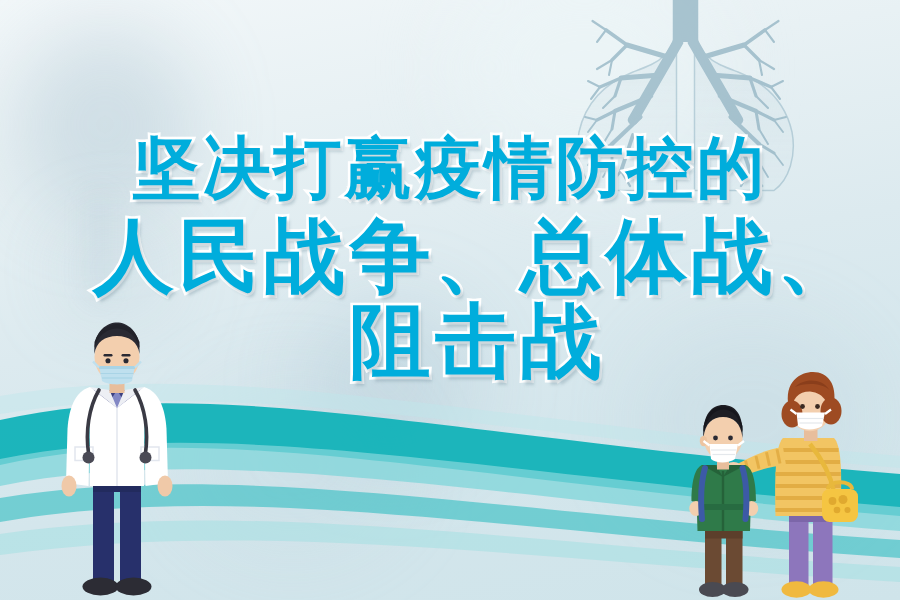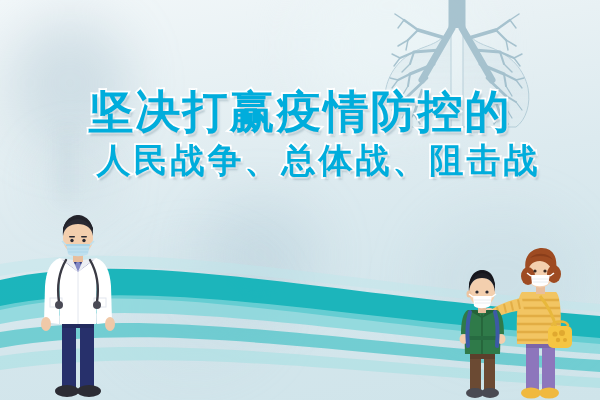--- a/index.html
+++ b/index.html
@@ -43,21 +43,21 @@
     font-family:"DejaVu Sans","Liberation Sans",sans-serif;
     font-weight:700;
     color:#00ADDC;
     letter-spacing:2px;
     line-height:1.06;
     -webkit-text-stroke:3.5px #ffffff;
     paint-order:stroke fill;
     text-shadow:2px 3px 2px rgba(110,140,155,.34);
   }
   .line-1{font-size:45px;}
-  .line-2{font-size:34px;margin-top:6px;letter-spacing:3px;padding-left:37px;}
+  .line-2{font-size:54px;margin-top:6px;letter-spacing:3px;padding-left:37px;}
 
   
   .doctor{position:absolute;left:26px;bottom:0;width:104px;height:190px;z-index:5;}
   .family{position:absolute;right:8px;bottom:0;width:136px;height:152px;z-index:5;}
 </style>
 </head>
 <body>
 
 <div id="poster">
 

